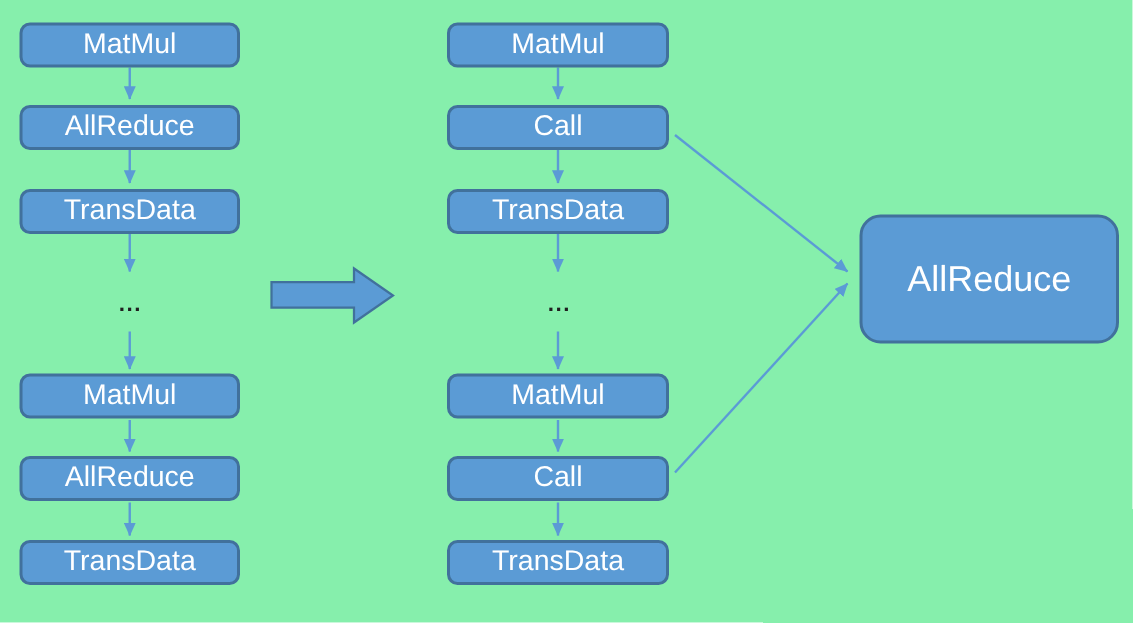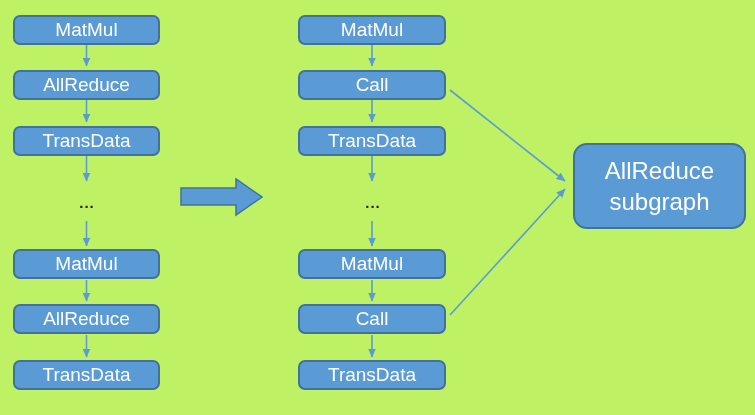--- a/index.html
+++ b/index.html
@@ -6,21 +6,21 @@
     --node-fill:#5b9bd5;
     --node-border:#41719c;
     --node-text:#ffffff;
     --arrow-color:#5b9bd5;
     --ellipsis-color:#1f1f1f;
   }
   html,body{margin:0;padding:0;background:#ffffff;}
   #canvas{
     position:relative;
     width:755px;height:415px;
-    background:#bef264;
+    background:#86efac;
     font-family:"Liberation Sans",sans-serif;
     overflow:hidden;
   }
   .node{
     position:absolute;
     box-sizing:border-box;
     width:147px;height:30px;
     background:var(--node-fill);
     border:2px solid var(--node-border);
     border-radius:7px;
@@ -100,16 +100,15 @@
   <div class="node col-mid" style="top:15px">MatMul</div>
   <div class="node col-mid" style="top:70px">Call</div>
   <div class="node col-mid" style="top:126px">TransData</div>
   <div class="dots dots-mid">...</div>
   <div class="node col-mid" style="top:249px">MatMul</div>
   <div class="node col-mid" style="top:304px">Call</div>
   <div class="node col-mid" style="top:360px">TransData</div>
 
   <div class="node result">
     <span>AllReduce</span>
-    <span>subgraph</span>
   </div>
 
 </div>
 
 </body></html>

